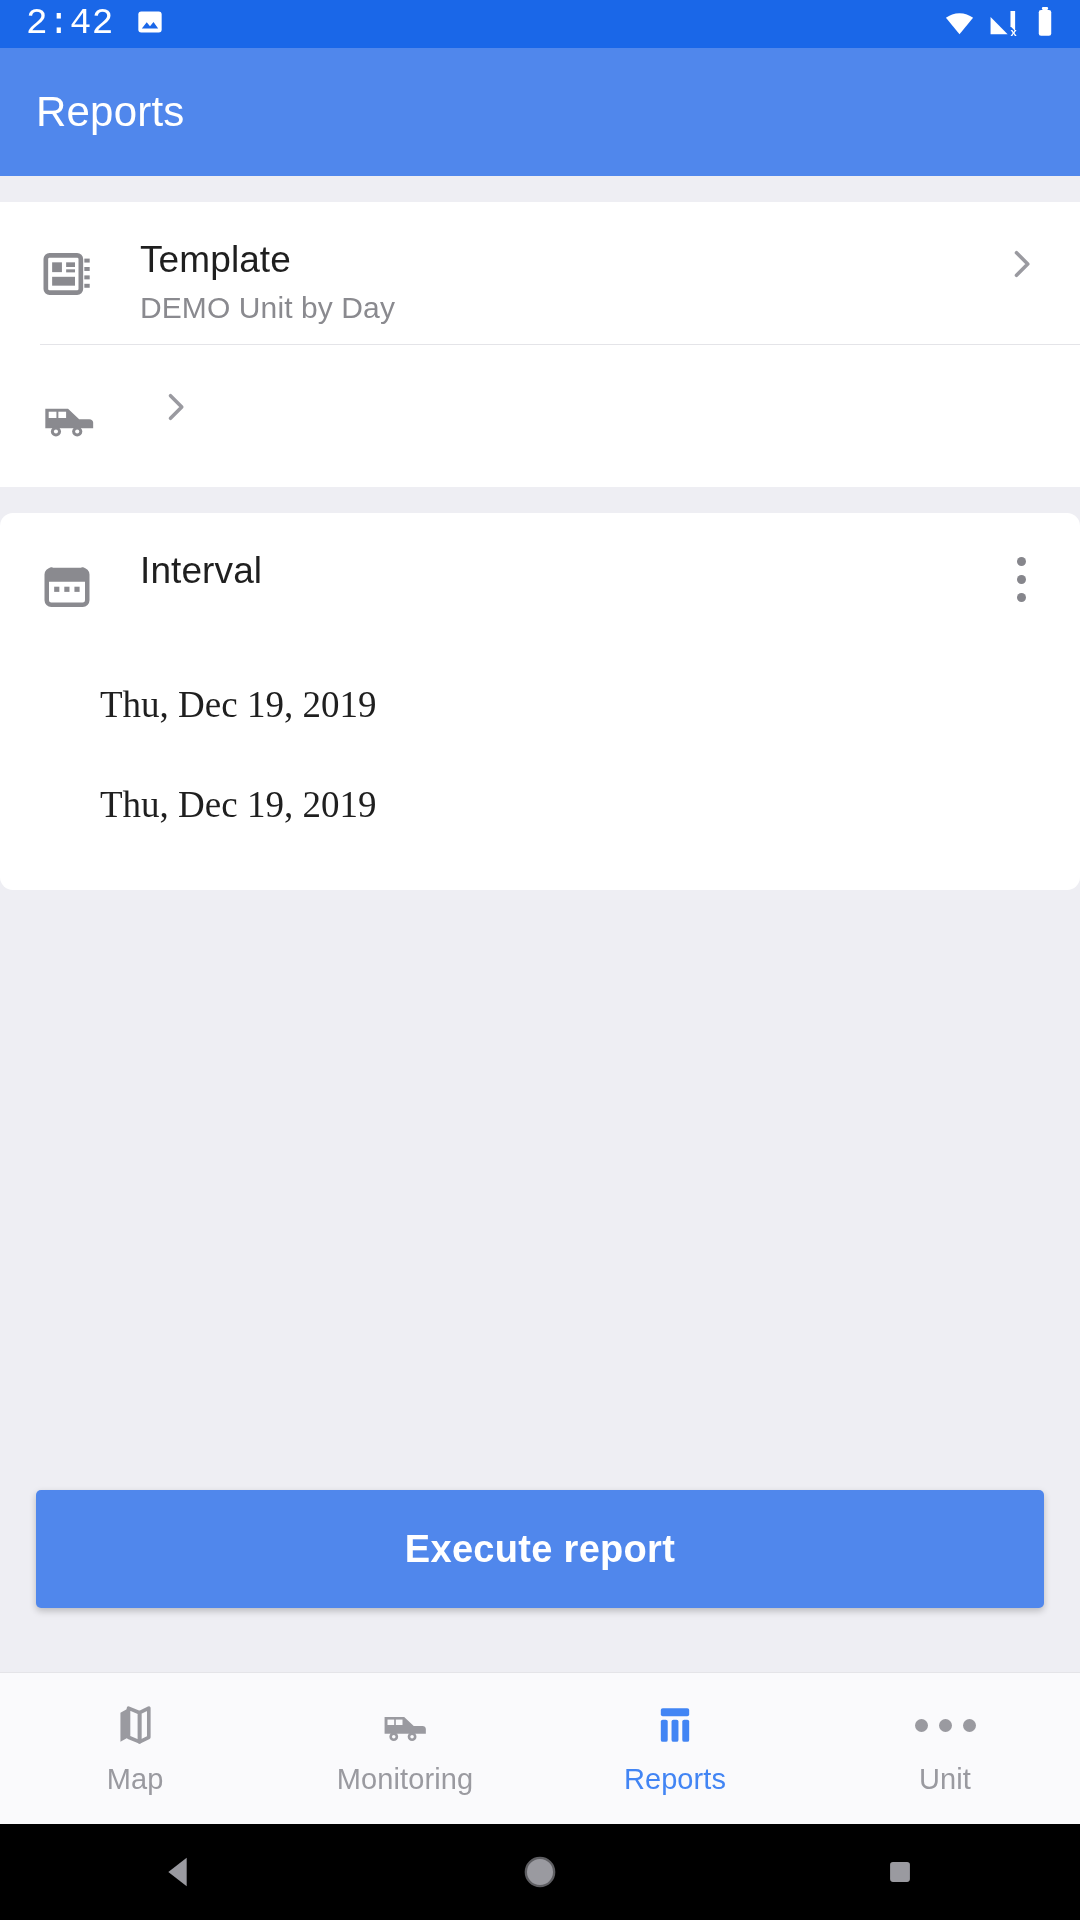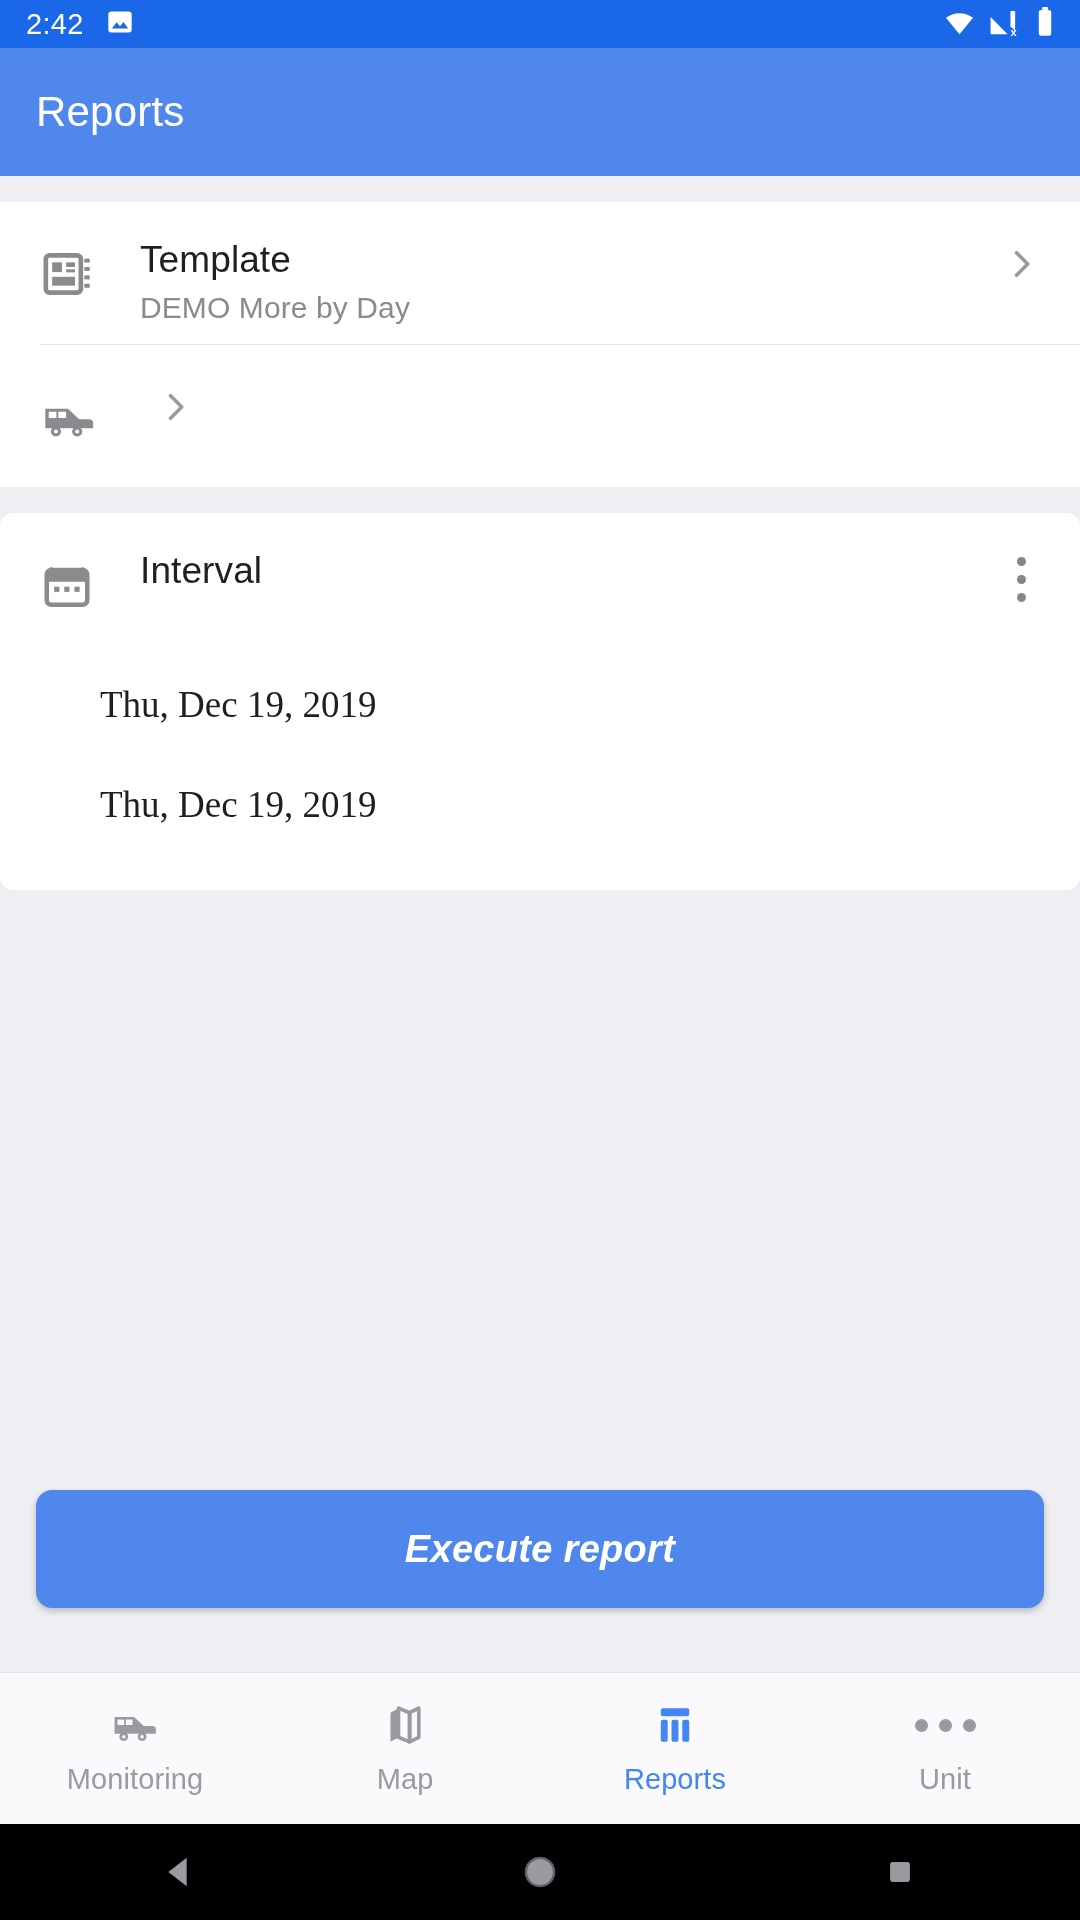--- a/index.html
+++ b/index.html
@@ -11,21 +11,21 @@
   }
   .screen { position:relative; width:1080px; height:1920px; display:flex; flex-direction:column; }
 
   
   .status-bar {
     height:48px; background:#1a67e8; flex:0 0 48px;
     display:flex; align-items:center; justify-content:space-between;
     padding:0 22px 0 26px; color:#ffffff;
   }
   .sb-left { display:flex; align-items:center; gap:22px; }
-  .sb-time { font-size:29px; font-weight:500; letter-spacing:.3px; line-height:1; }
+  .sb-time { font-size:36px; font-weight:500; letter-spacing:.3px; line-height:1;font-family:Liberation Mono, monospace; }
   .sb-right { display:flex; align-items:center; gap:13px; }
   .sb-ico { display:block; }
 
   
   .app-bar {
     flex:0 0 128px; background:#5087ec;
     display:flex; align-items:center; padding:0 36px;
   }
   .app-title { color:#fff; font-size:42px; font-weight:500; letter-spacing:.2px; }
 
@@ -49,25 +49,25 @@
 
   .interval-block { padding-bottom:34px;border-radius:13px; }
   .date-line {
     font-size:37px; color:#1f1f1f; padding:28px 40px 28px 100px; line-height:1.2;font-family:Liberation Serif, serif;
   }
 
   .spacer { flex:1 1 auto; background:#eeeef3; }
 
   .exec-wrap { background:#eeeef3; padding:0 36px 64px 36px; }
   .exec-btn {
-    width:100%; height:118px; background:#5087ec; border:none; border-radius:16px;
+    width:100%; height:118px; background:#5087ec; border:none; border-radius:5px;
     color:#fff; font-size:38px; font-weight:bold; letter-spacing:.3px;
     font-family:"Liberation Sans", sans-serif;
     box-shadow:0 3px 7px rgba(0,0,0,.22);
-    display:flex; align-items:center; justify-content:center; cursor:pointer;font-style:italic;
+    display:flex; align-items:center; justify-content:center; cursor:pointer;
   }
 
   
   .bottom-nav {
     flex:0 0 152px; background:#fafafc; border-top:1px solid #e4e4e8;
     display:flex; align-items:center;
   }
   .nav-item {
     flex:1 1 0; height:100%; display:flex; flex-direction:column;
     align-items:center; justify-content:center; gap:14px; cursor:pointer;
@@ -144,21 +144,21 @@
             <rect x="11.2" y="10" width="3.8" height="1.3" fill="#8a8a8f"></rect>
             <rect x="5.2" y="13.2" width="9.8" height="3.8" fill="#8a8a8f"></rect>
             <rect x="19" y="5.4" width="2.3" height="1.7" fill="#8a8a8f"></rect>
             <rect x="19" y="9" width="2.3" height="1.7" fill="#8a8a8f"></rect>
             <rect x="19" y="12.6" width="2.3" height="1.7" fill="#8a8a8f"></rect>
             <rect x="19" y="16.2" width="2.3" height="1.7" fill="#8a8a8f"></rect>
           </svg>
         </div>
         <div class="row-text">
           <div class="row-title">Template</div>
-          <div class="row-sub">DEMO More by Day</div>
+          <div class="row-sub">DEMO Unit by Day</div>
         </div>
         <div class="row-act">
           <svg width="36" height="36" viewBox="0 0 24 24">
               <path d="M9 4.5L16.5 12 9 19.5" fill="none" stroke="#9a9aa0" stroke-width="2.4" stroke-linecap="round" stroke-linejoin="round"></path>
             </svg>
         </div>
       </div>
 
       <div class="divider"></div>
 
@@ -221,44 +221,44 @@
     <div class="exec-wrap">
       <button class="exec-btn">Execute report</button>
     </div>
 
   </div>
 
   <div class="bottom-nav">
 
     <div class="nav-item">
       <span class="nav-ico">
+        <svg width="46" height="46" viewBox="0 0 24 24">
+          <path d="M8.6 3.2 L14.4 5.6 L14.4 20.8 L8.6 18.4 Z" fill="none" stroke="#9a9aa0" stroke-width="1.9" stroke-linejoin="round"></path>
+          <path d="M8.6 3.2 L8.6 18.4 L4.4 20.8 L4.4 5.6 Z" fill="#9a9aa0"></path>
+          <path d="M14.4 5.6 L19.2 3.2 L19.2 18.4 L14.4 20.8 Z" fill="none" stroke="#9a9aa0" stroke-width="1.9" stroke-linejoin="round"></path>
+        </svg>
+      </span>
+      <span class="nav-label">Map</span>
+    </div>
+
+    <div class="nav-item">
+      <span class="nav-ico">
         <svg width="50" height="50" viewBox="0 0 24 24">
           <path d="M2.2 8.2h9.4l4.6 4.3h4.2c.9 0 1.6.6 1.6 1.4v2.3H2.2V8.2z" fill="#9a9aa0"></path>
           <rect x="3.6" y="9.4" width="3.2" height="2.6" fill="#fafafc"></rect>
           <rect x="7.6" y="9.4" width="3.2" height="2.6" fill="#fafafc"></rect>
           <circle cx="6.6" cy="17.6" r="2.1" fill="#9a9aa0"></circle>
           <circle cx="15.4" cy="17.6" r="2.1" fill="#9a9aa0"></circle>
           <circle cx="6.6" cy="17.6" r="0.85" fill="#fafafc"></circle>
           <circle cx="15.4" cy="17.6" r="0.85" fill="#fafafc"></circle>
         </svg>
       </span>
       <span class="nav-label">Monitoring</span>
     </div>
 
-    <div class="nav-item">
-      <span class="nav-ico">
-        <svg width="46" height="46" viewBox="0 0 24 24">
-          <path d="M8.6 3.2 L14.4 5.6 L14.4 20.8 L8.6 18.4 Z" fill="none" stroke="#9a9aa0" stroke-width="1.9" stroke-linejoin="round"></path>
-          <path d="M8.6 3.2 L8.6 18.4 L4.4 20.8 L4.4 5.6 Z" fill="#9a9aa0"></path>
-          <path d="M14.4 5.6 L19.2 3.2 L19.2 18.4 L14.4 20.8 Z" fill="none" stroke="#9a9aa0" stroke-width="1.9" stroke-linejoin="round"></path>
-        </svg>
-      </span>
-      <span class="nav-label">Map</span>
-    </div>
-
     <div class="nav-item active">
       <span class="nav-ico">
         <svg width="46" height="46" viewBox="0 0 24 24">
           <rect x="4.6" y="3.2" width="14.8" height="4.2" rx="1" fill="#4285f4"></rect>
           <rect x="4.6" y="9.2" width="3.6" height="11.6" rx="1" fill="#4285f4"></rect>
           <rect x="10.2" y="9.2" width="3.6" height="11.6" rx="1" fill="#4285f4"></rect>
           <rect x="15.8" y="9.2" width="3.6" height="11.6" rx="1" fill="#4285f4"></rect>
         </svg>
       </span>
       <span class="nav-label">Reports</span>

